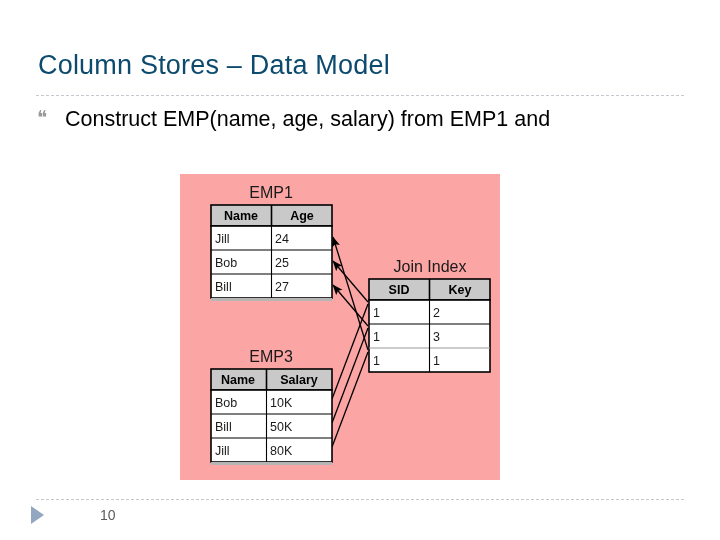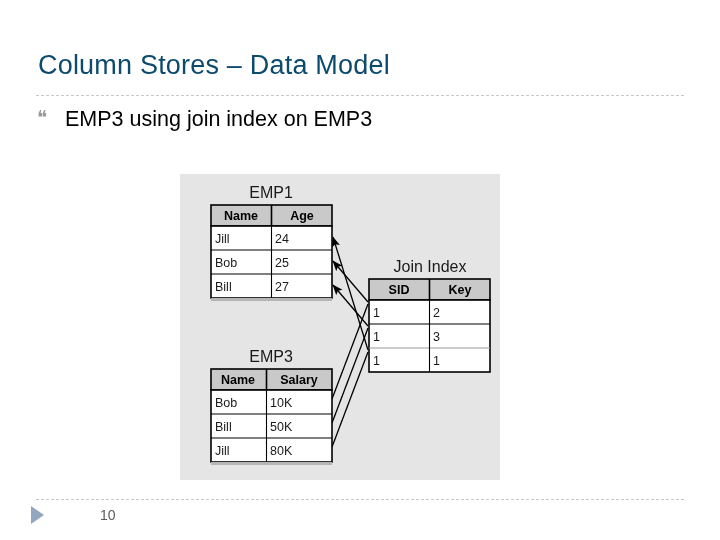--- a/index.html
+++ b/index.html
@@ -66,21 +66,21 @@
   }
   .bullet-text .ln { display: block; }
 
   
   .diagram {
     position: absolute;
     left: 180px;
     top: 174px;
     width: 320px;
     height: 306px;
-    background: #e5e5e5;
+    background: #fca5a5;
   }
   .diagram svg { display: block; }
 
   
   .footer-rule {
     position: absolute;
     left: 36px;
     top: 499px;
     width: 648px;
     height: 0;
@@ -110,21 +110,21 @@
 <body>
 
 <div class="slide-title">Column Stores – Data Model</div>
 
 <div class="title-rule"></div>
 
 <div class="body-block">
   <div class="bullet-row">
     <span class="bullet-mark">❝</span>
     <span class="bullet-text">
-      <span class="ln">EMP3 using join index on EMP3</span>
+      <span class="ln">Construct EMP(name, age, salary) from EMP1 and</span>
     </span>
   </div>
 </div>
 
 <div class="diagram">
   <svg width="320" height="306" viewBox="0 0 320 306" xmlns="http://www.w3.org/2000/svg">
     <defs>
       <marker id="ah" markerWidth="9" markerHeight="9" refX="7.5" refY="3.2" orient="auto" markerUnits="strokeWidth">
         <path d="M0,0 L8,3.2 L0,6.4 L1.6,3.2 Z" fill="#000000"></path>
       </marker>

